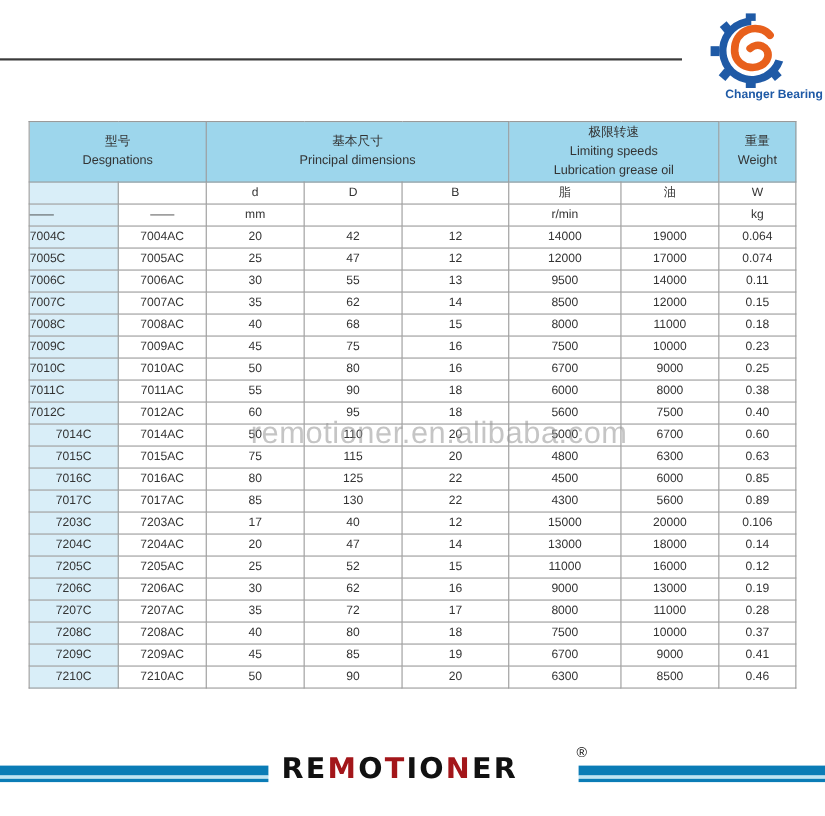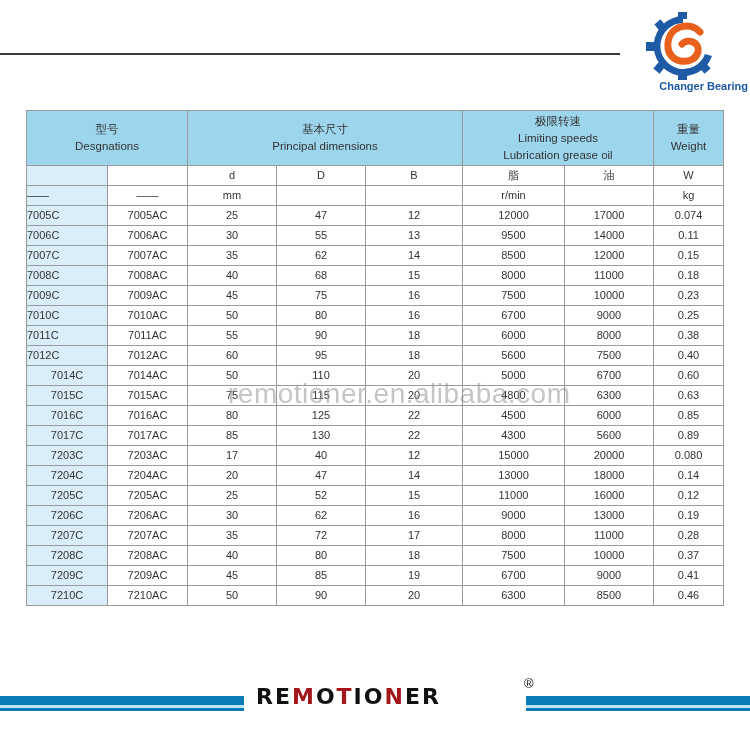--- a/index.html
+++ b/index.html
@@ -13,21 +13,21 @@
   table.spec td { border:1px solid #9a9a9a; text-align:center; height:19px; padding:0; line-height:19px; }
   table.spec tr.hdr td { background:#9dd6ec; height:54px; line-height:17px; font-size:11.5px; color:#333; }
   table.spec td.c1 { background:#d9eef8; }
   table.spec td.left { text-align:left; }
   .watermark { position:absolute; left:228px; top:378px; font-size:28px; color:rgba(150,150,150,0.55); letter-spacing:0.5px; pointer-events:none; }
 
   .footer { position:absolute; left:0; top:688px; width:750px; height:30px; }
   .bar-thick { position:absolute; top:8px; height:9px; background:#0b7cb6; }
   .bar-thin { position:absolute; top:20px; height:3px; background:#0b7cb6; }
   .bar-light { position:absolute; top:17px; height:3px; background:#bfe4f3; }
-  .brand { position:absolute; left:256px; top:684px; font-size:22px; font-weight:900; letter-spacing:2px; color:#111; font-family:"DejaVu Sans", sans-serif; }
+  .brand { position:absolute; left:256px; top:684px; font-size:26px; font-weight:900; letter-spacing:2px; color:#111; font-family:"DejaVu Sans", sans-serif; }
   .brand .red { color:#a3161a; }
   .reg { position:absolute; left:524px; top:676px; font-size:13px; color:#111; }
 </style>
 </head>
 <body>
 
 <div class="top-rule"></div>
 
 <div class="logo">
   <svg width="82" height="68" viewBox="0 0 82 68">
@@ -89,20 +89,30 @@
     <tr>
       <td class="c1 left">——</td>
       <td>——</td>
       <td>mm</td>
       <td></td>
       <td></td>
       <td>r/min</td>
       <td></td>
       <td>kg</td>
     </tr>
+  <tr>
+        <td class="c1 left">7004C</td>
+        <td>7004AC</td>
+        <td>20</td>
+        <td>42</td>
+        <td>12</td>
+        <td>14000</td>
+        <td>19000</td>
+        <td>0.064</td>
+      </tr>
       <tr>
         <td class="c1 left">7005C</td>
         <td>7005AC</td>
         <td>25</td>
         <td>47</td>
         <td>12</td>
         <td>12000</td>
         <td>17000</td>
         <td>0.074</td>
       </tr>
@@ -217,21 +227,21 @@
         <td>0.89</td>
       </tr>
       <tr>
         <td class="c1">7203C</td>
         <td>7203AC</td>
         <td>17</td>
         <td>40</td>
         <td>12</td>
         <td>15000</td>
         <td>20000</td>
-        <td>0.080</td>
+        <td>0.106</td>
       </tr>
       <tr>
         <td class="c1">7204C</td>
         <td>7204AC</td>
         <td>20</td>
         <td>47</td>
         <td>14</td>
         <td>13000</td>
         <td>18000</td>
         <td>0.14</td>

